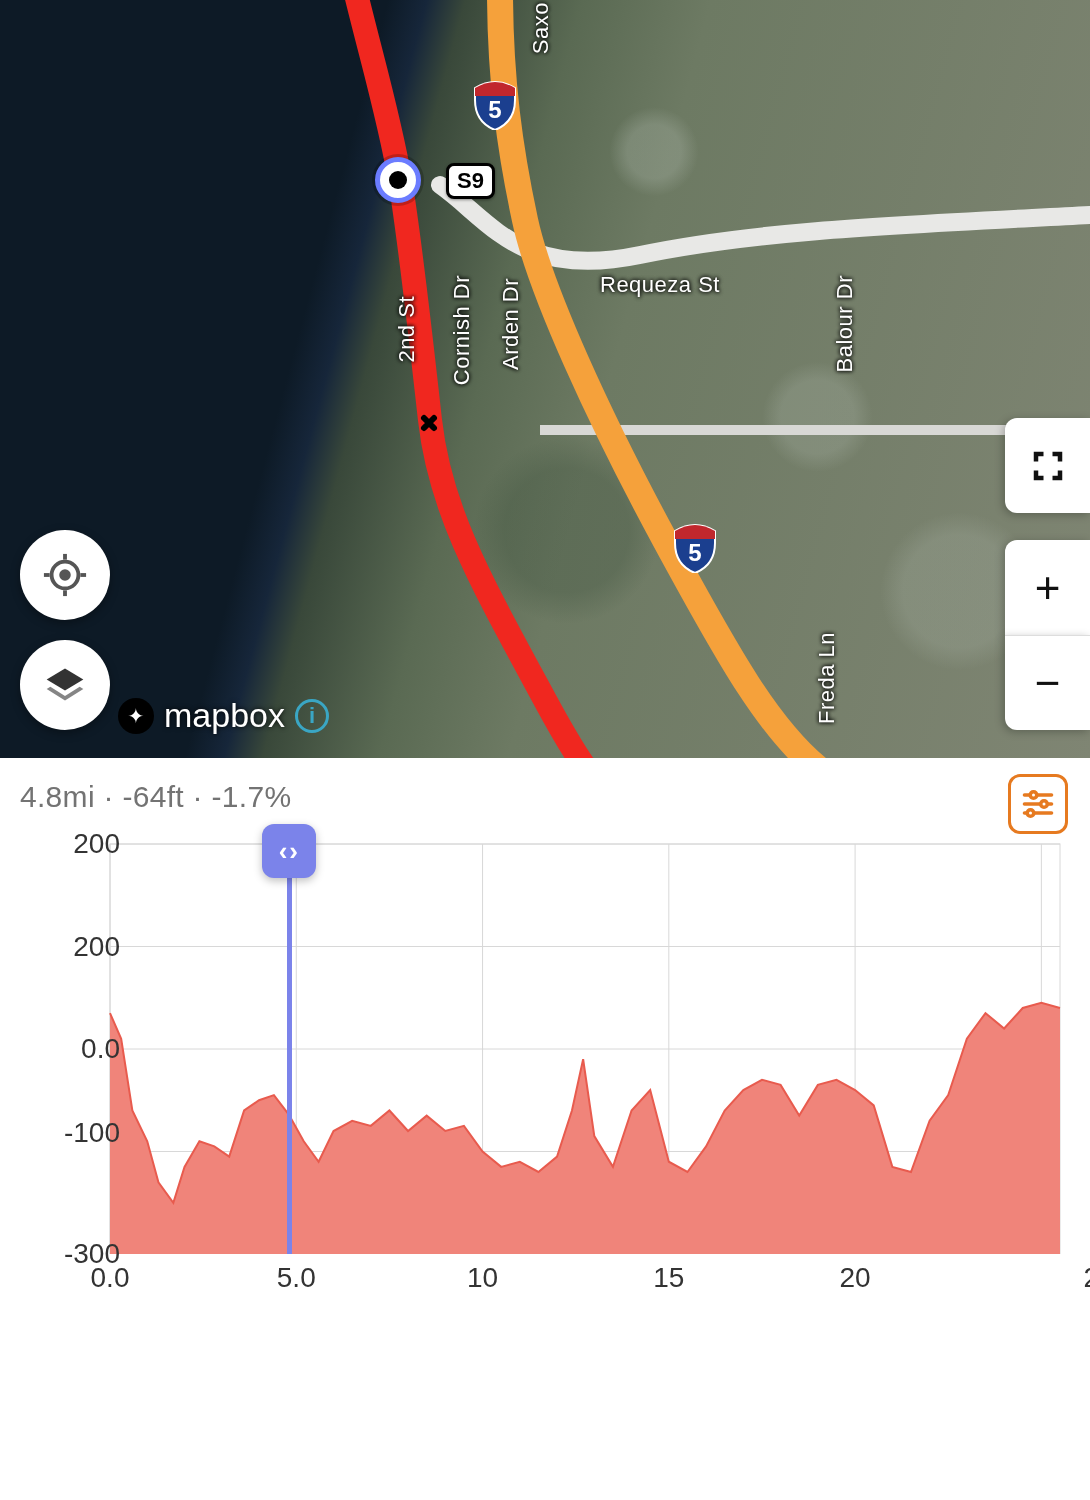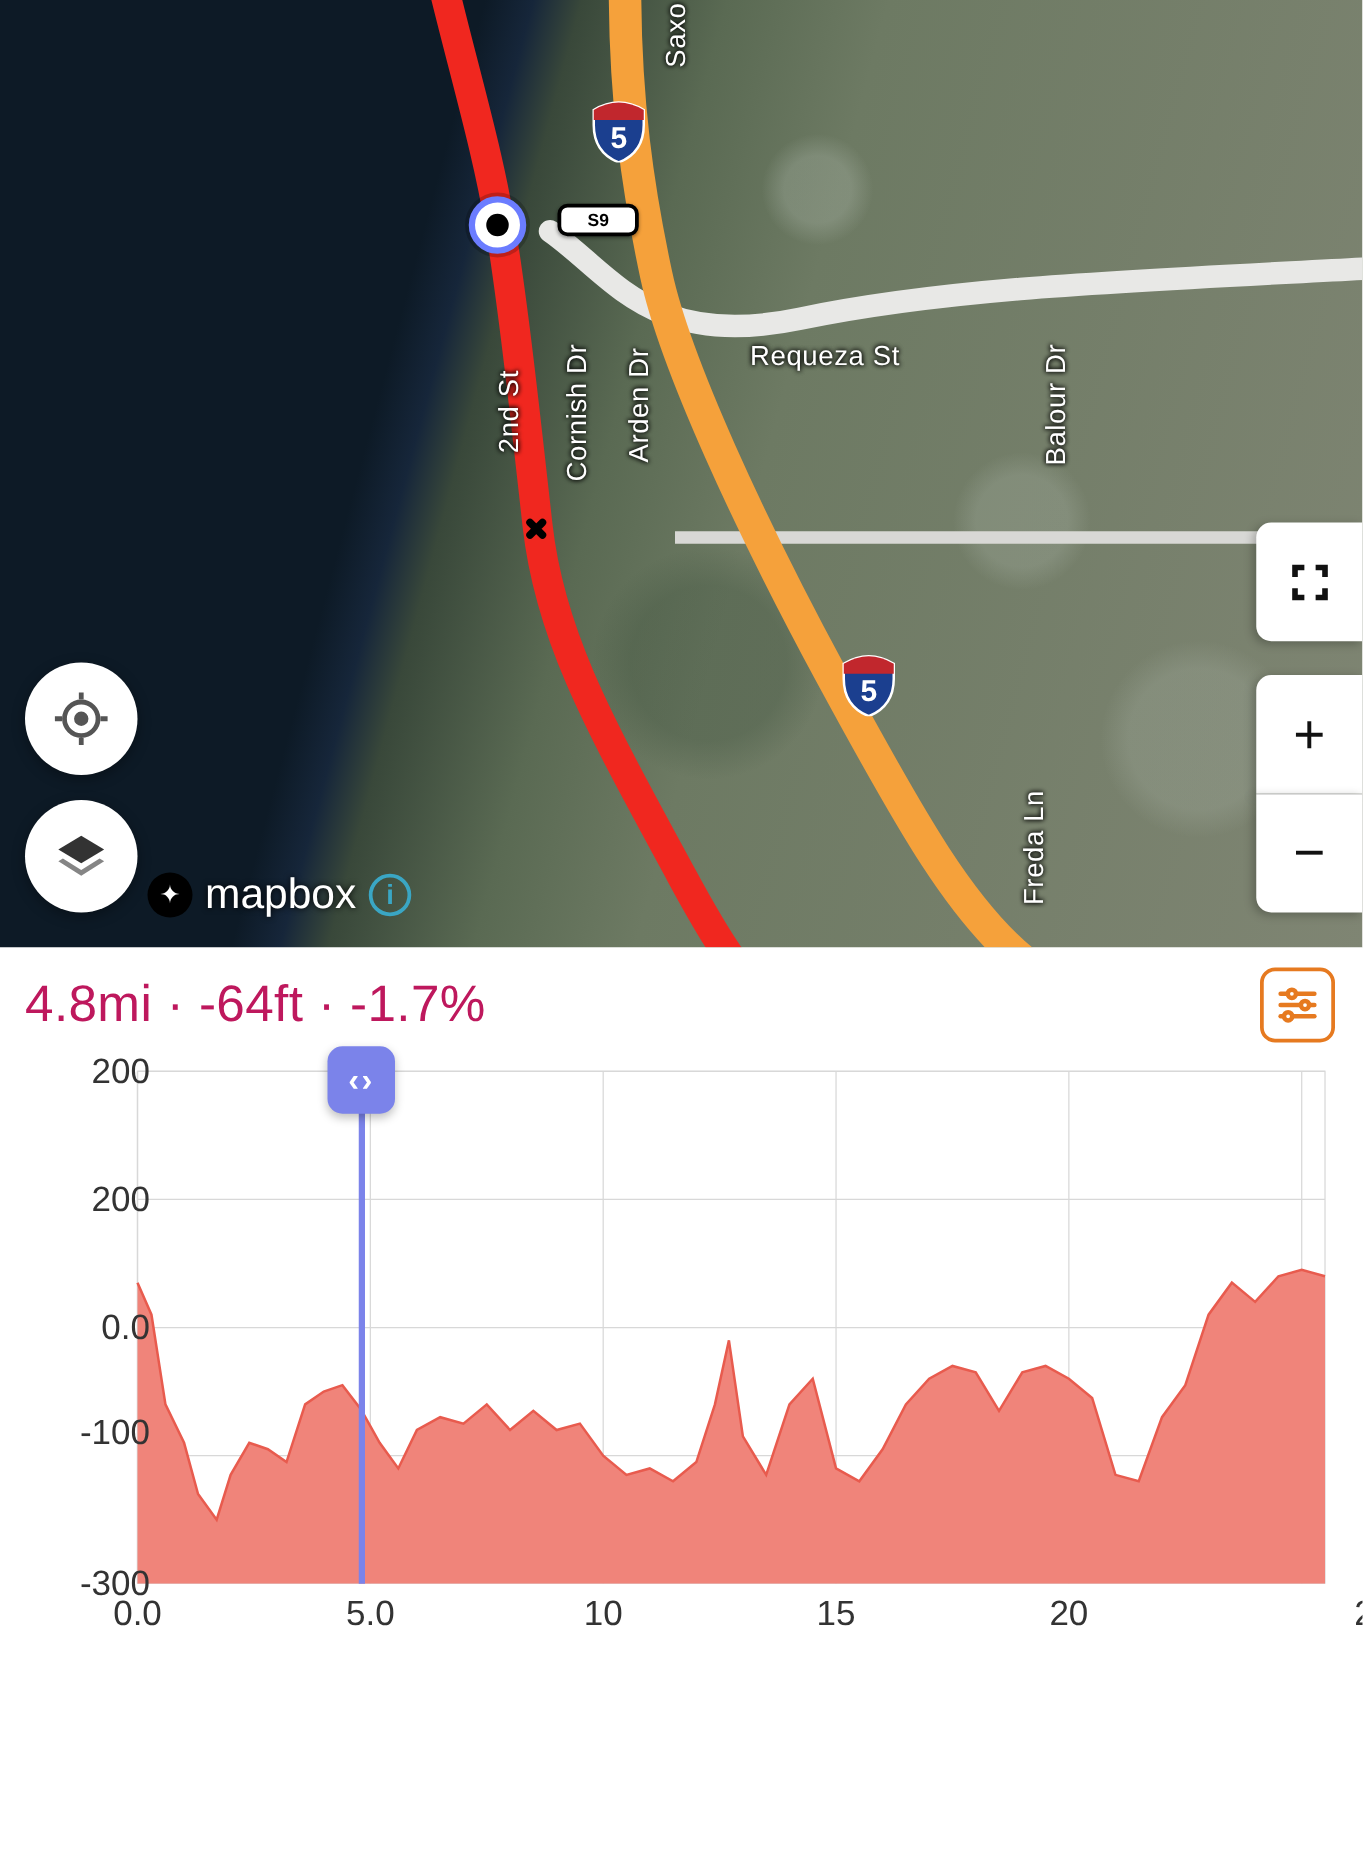--- a/index.html
+++ b/index.html
@@ -38,21 +38,21 @@
     background:#fff;border:5px solid #6b7cff;
     display:flex;align-items:center;justify-content:center;
     box-shadow:0 0 0 3px rgba(0,0,0,.2);
   }
   .cur-pos span{width:18px;height:18px;border-radius:50%;background:#000}
 
   
   .route-badge{
     position:absolute;display:flex;align-items:center;justify-content:center;
     background:#fff;border:3px solid #000;border-radius:8px;
-    font-weight:700;padding:2px 21px;font-size:14px;color:#000;
+    font-weight:700;padding:2px 8px;font-size:22px;color:#000;
     box-shadow:0 1px 3px rgba(0,0,0,.4);
   }
 
   
   .i-shield{
     position:absolute;width:50px;height:50px;
   }
   .i-shield svg{display:block}
 
   
@@ -87,21 +87,21 @@
   .sq-ctrls{position:absolute;right:0;display:flex;flex-direction:column}
   .sq-btn{
     width:85px;height:95px;background:#fff;display:flex;align-items:center;justify-content:center;
     font-size:44px;color:#111;box-shadow:-2px 2px 8px rgba(0,0,0,.25);
   }
   .sq-ctrls.z .sq-btn:first-child{border-top-left-radius:12px}
   .sq-ctrls.z .sq-btn:last-child{border-bottom-left-radius:12px;border-top:1px solid #ddd}
 
   
   .panel{position:relative;width:1090px;height:742px;padding:22px 20px 0 20px;background:#fff}
-  .readout{color:#be185d;font-size:41px;letter-spacing:.3px}
+  .readout{color:#737373;font-size:30px;letter-spacing:.3px}
   .settings-btn{
     position:absolute;top:16px;right:22px;width:60px;height:60px;border:3px solid #e67a20;border-radius:12px;
     display:flex;align-items:center;justify-content:center;color:#e67a20;
   }
   .chart-wrap{position:relative;margin-top:10px;height:430px}
   .y-lbl{position:absolute;right:calc(100% - 100px);transform:translateY(-50%);font-size:28px;color:#333;text-align:right;width:90px}
   .x-lbl{position:absolute;top:100%;transform:translateX(-50%);font-size:28px;color:#333;margin-top:8px}
   svg.grid, svg.area{position:absolute;inset:0}
   .scrubber{
     position:absolute;top:0;bottom:0;width:5px;background:#7b83ea;

